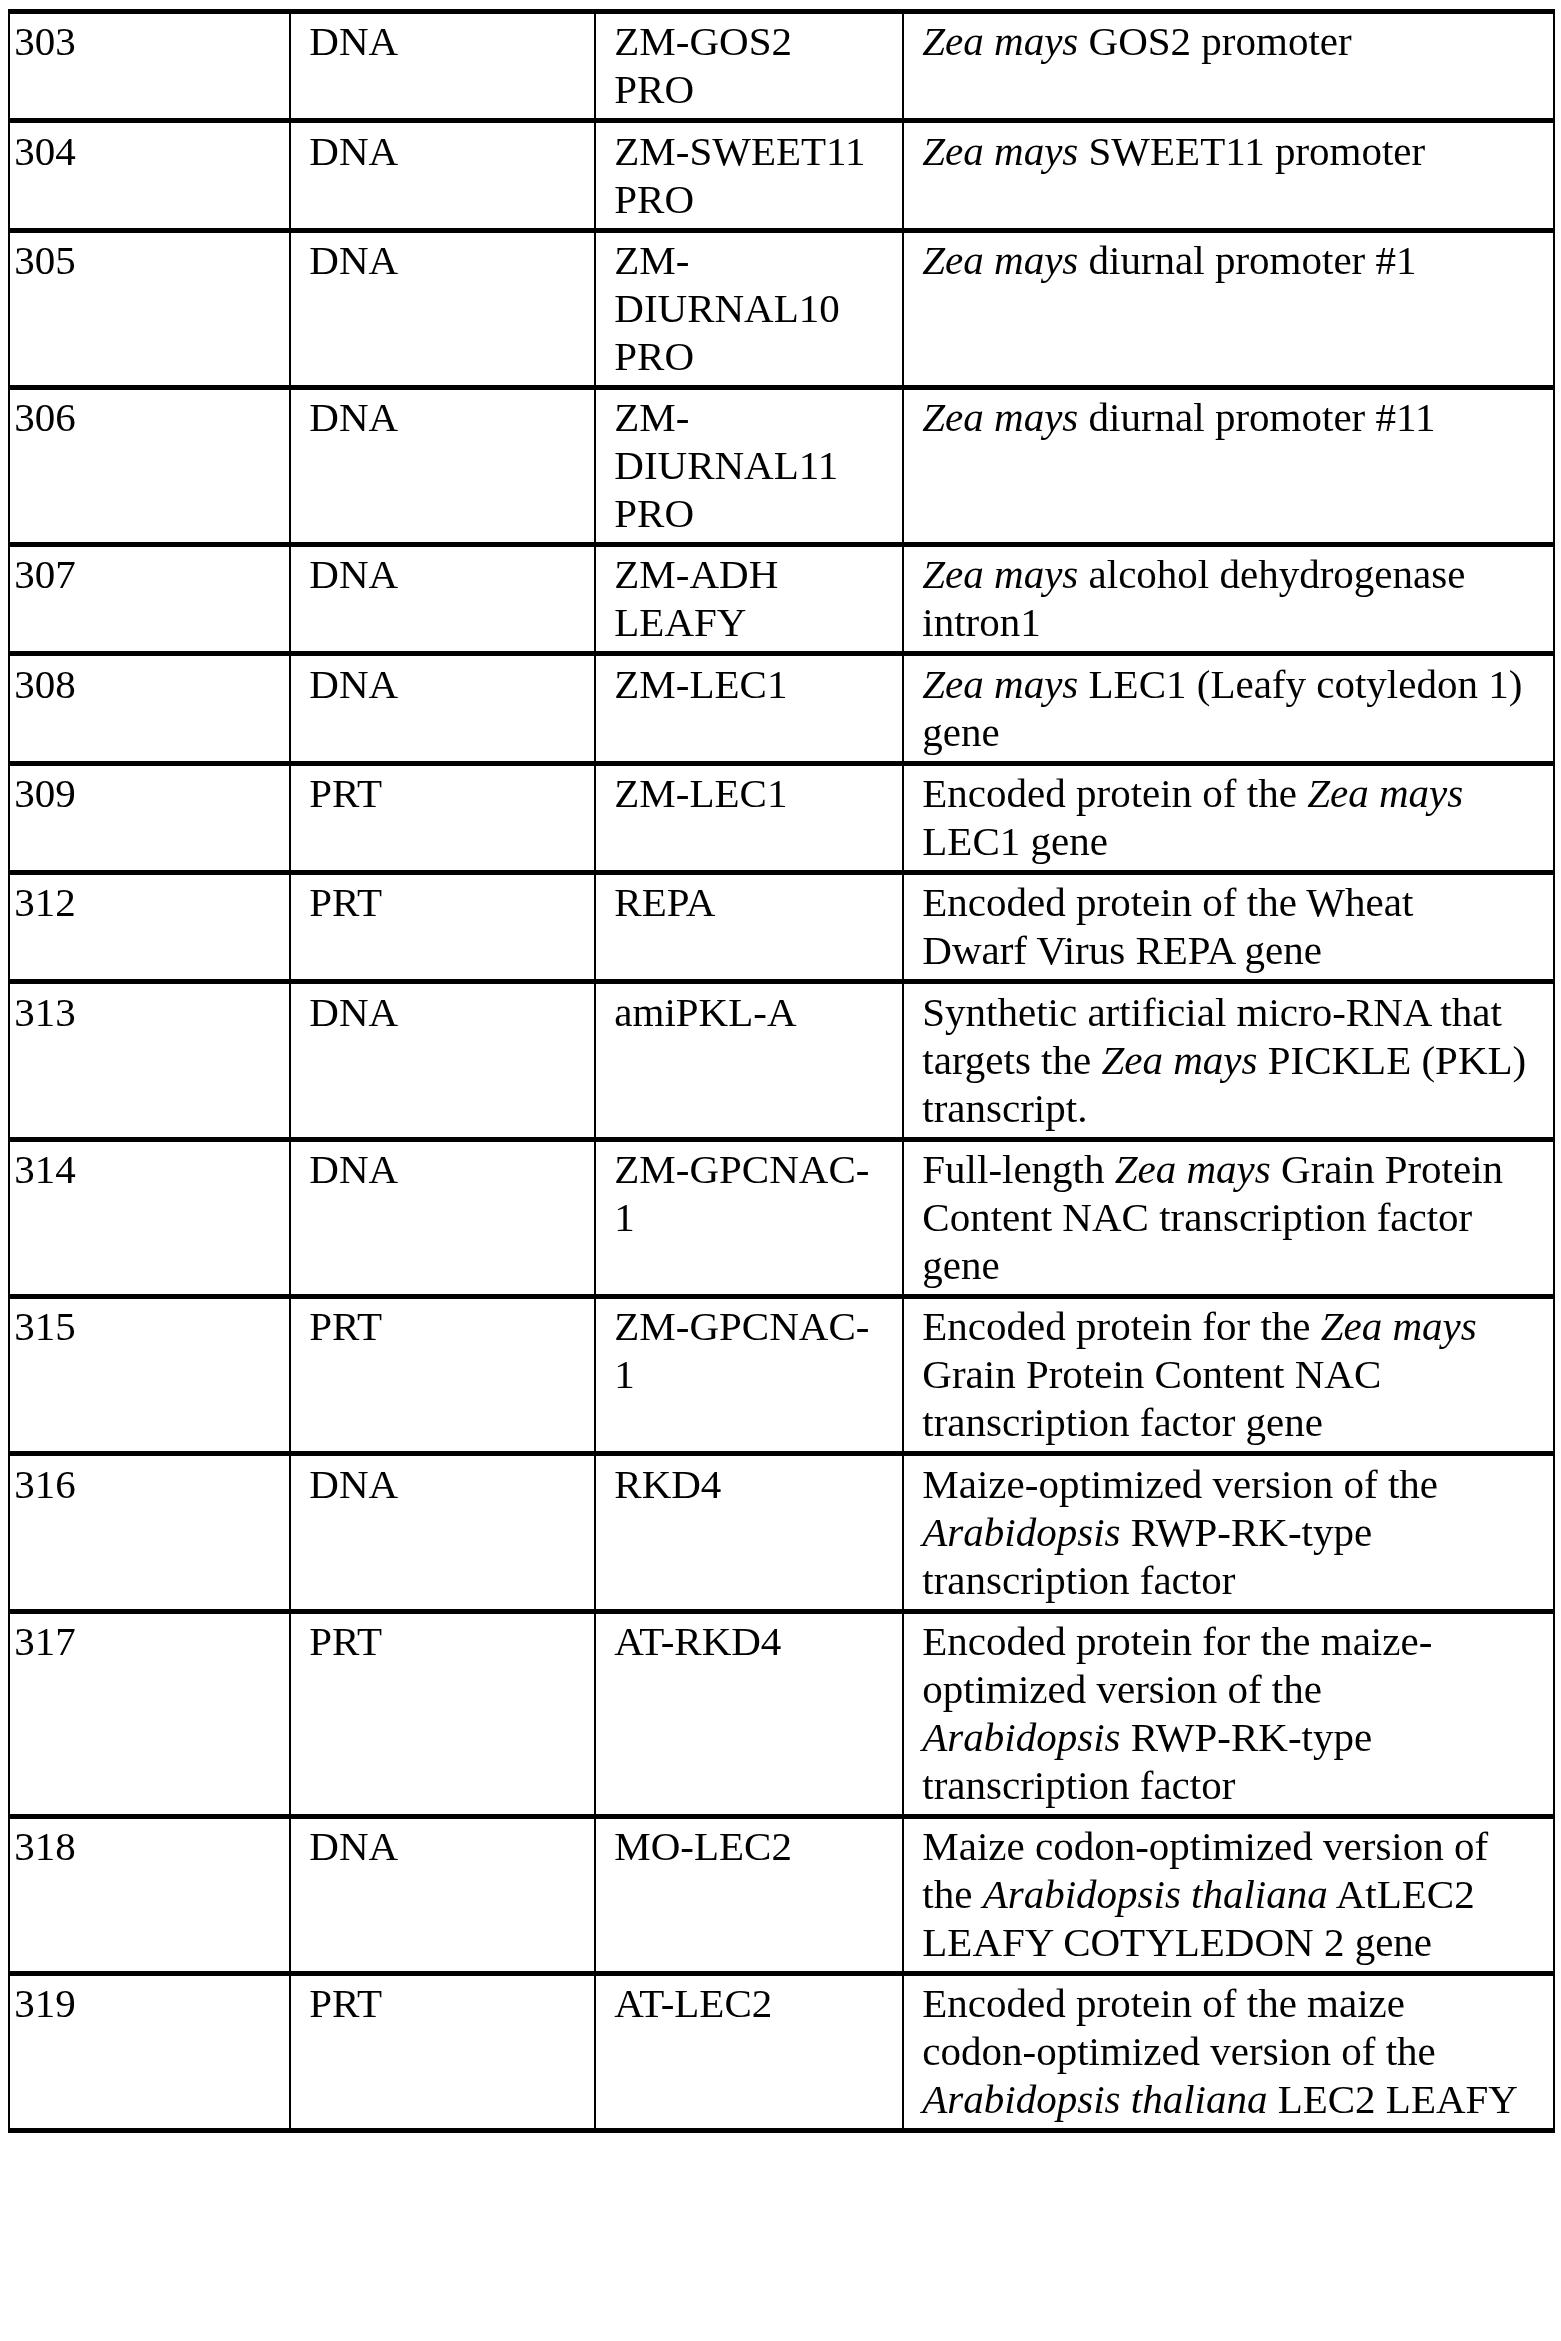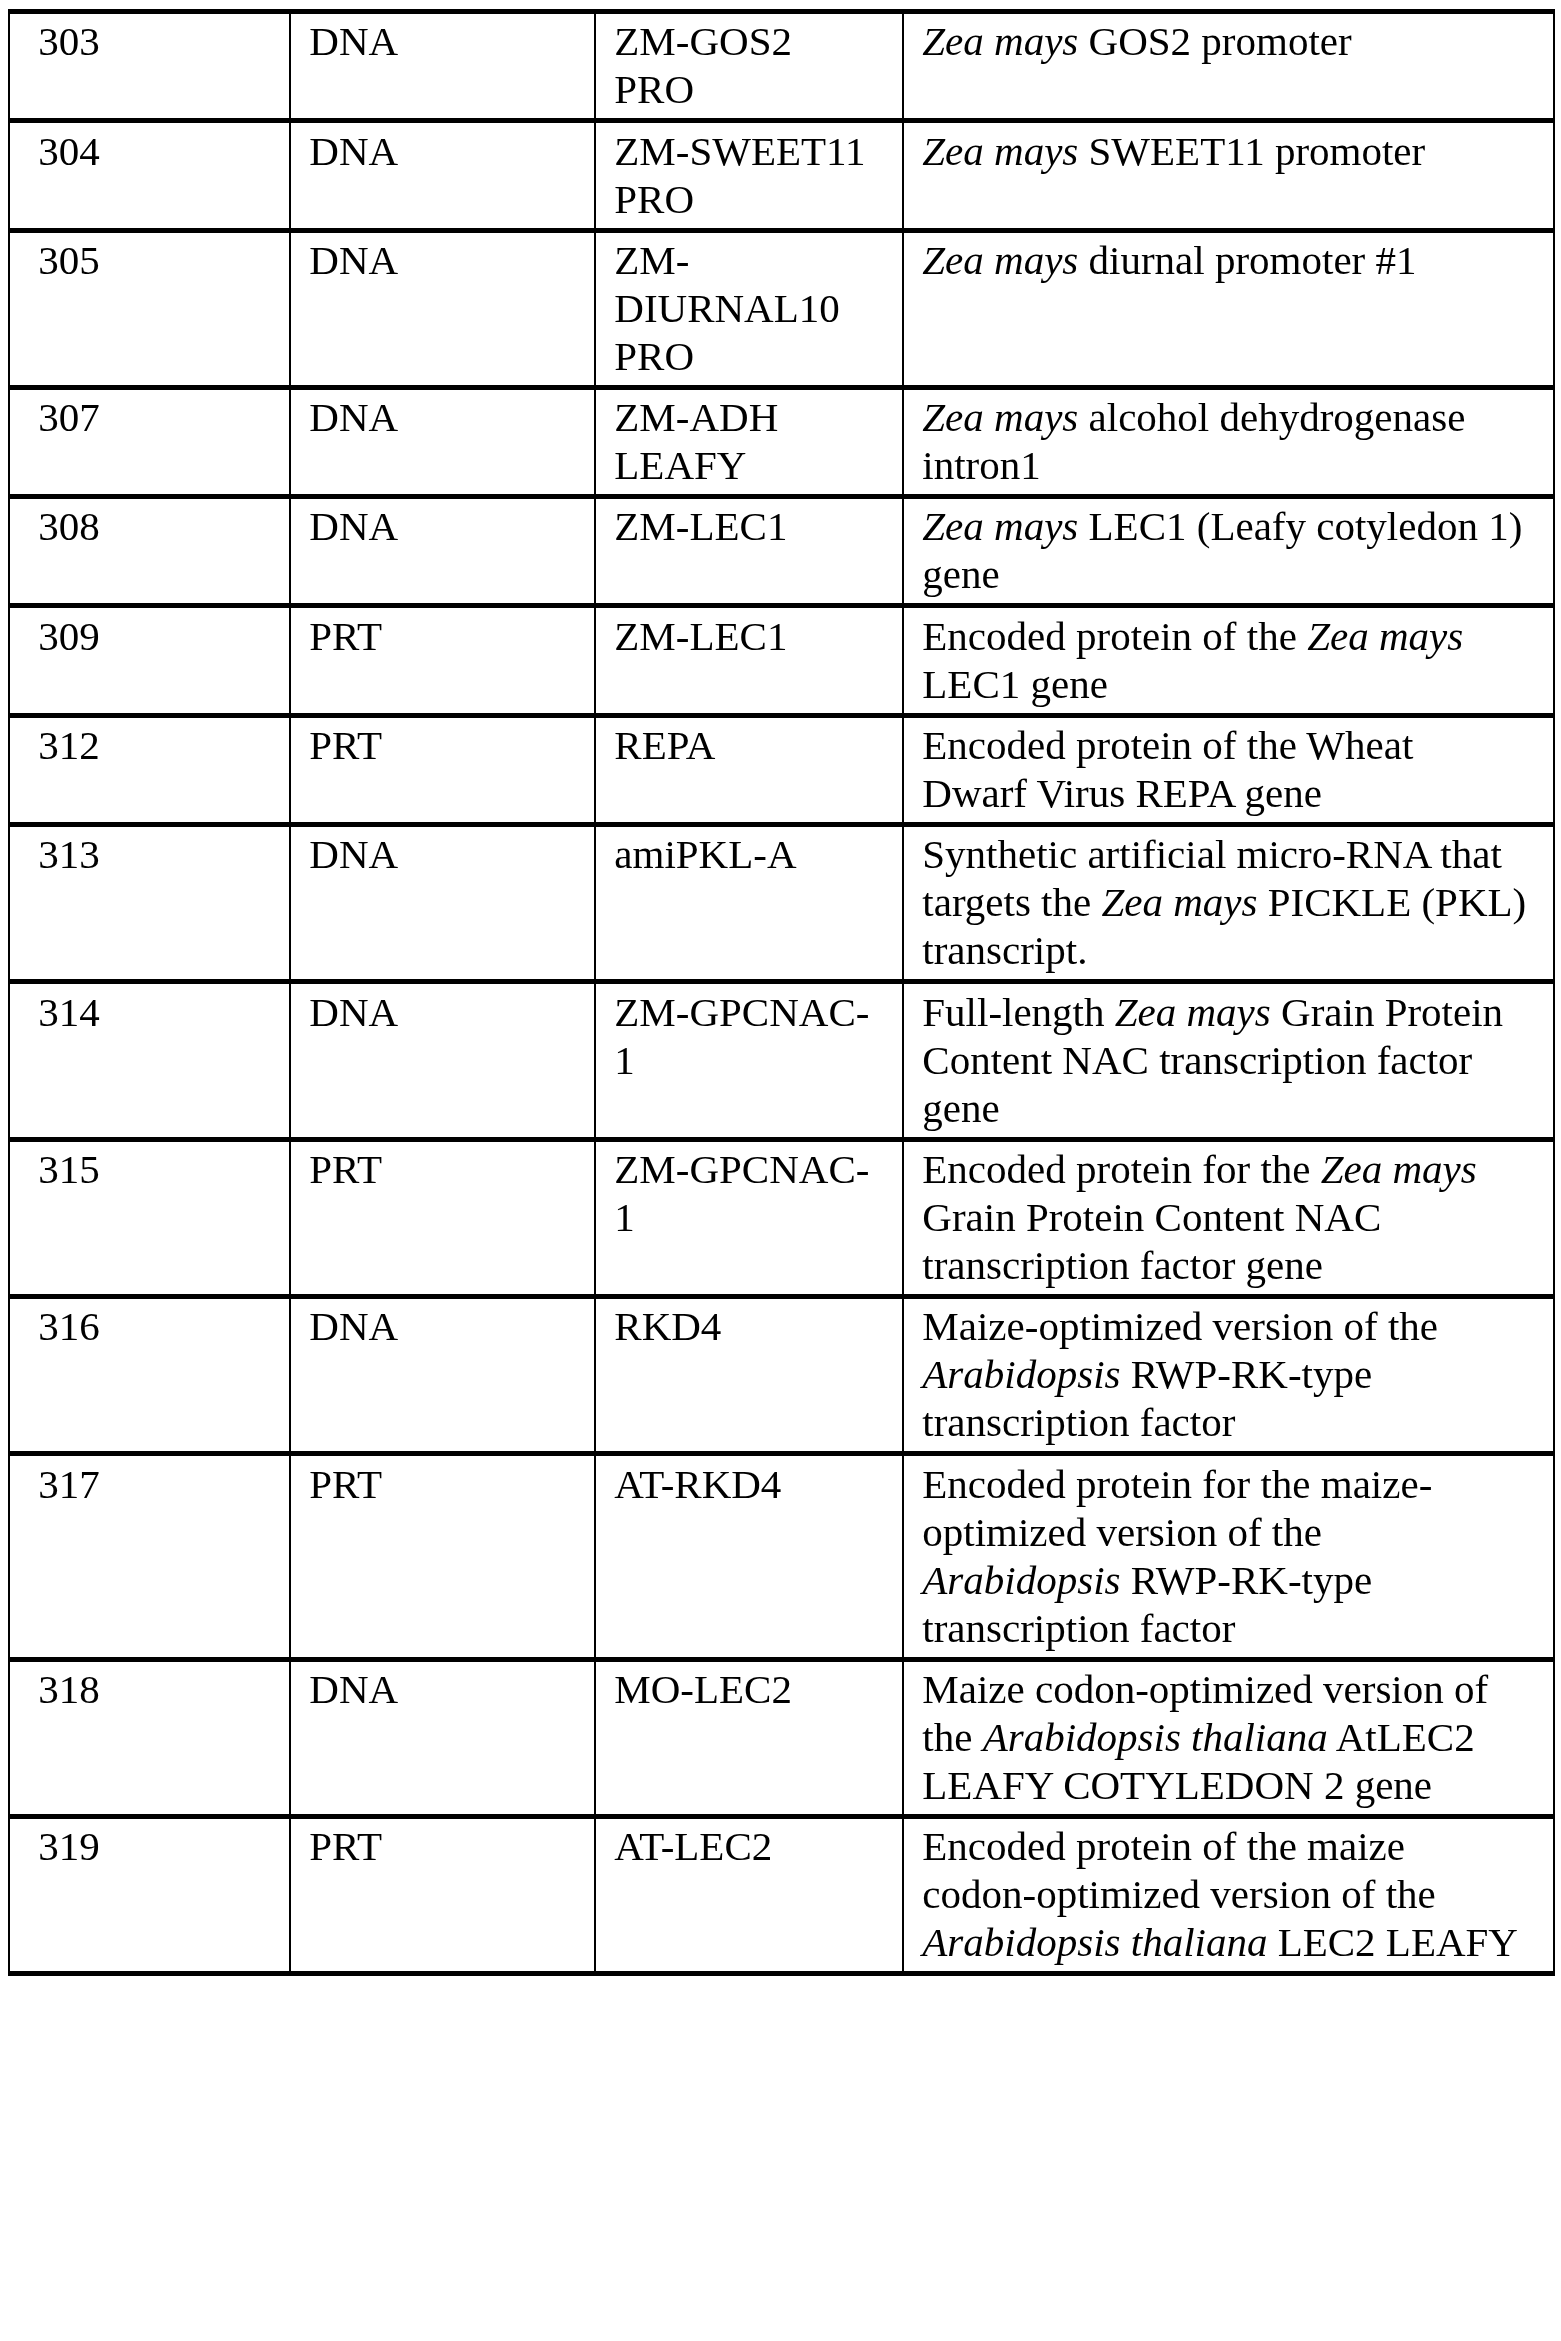--- a/index.html
+++ b/index.html
@@ -32,21 +32,21 @@
     border-right: 2.5px solid #000;
     border-top: 5px solid #000;
     border-bottom: 5px solid #000;
     vertical-align: top;
     padding: 3.3px 15px 5px 18px;
     font-size: 41px;
     line-height: 48px;
     white-space: nowrap;
     overflow: hidden;
   }
-  .seq-table td.c-num { padding-left: 28px; }
+  .seq-table td.c-num { padding-left: 4px; }
   .line { display: block; height: 48px; }
   .it { font-style: italic; margin-top: 8px; }
 </style>
 </head>
 <body>
 
 <table class="seq-table">
   <colgroup>
     <col class="c1">
       <col class="c2">
@@ -84,20 +84,32 @@
     <td class="c-name">
           <span class="line">ZM-</span>
           <span class="line">DIURNAL10</span>
           <span class="line">PRO</span>
         </td>
     <td class="c-desc">
           <span class="line"><span class="it">Zea mays</span><span> diurnal promoter #1</span></span>
         </td>
   </tr>
 
+  <tr>
+    <td class="c-num"><span>306</span></td>
+    <td class="c-type"><span>DNA</span></td>
+    <td class="c-name">
+          <span class="line">ZM-</span>
+          <span class="line">DIURNAL11</span>
+          <span class="line">PRO</span>
+        </td>
+    <td class="c-desc">
+          <span class="line"><span class="it">Zea mays</span><span> diurnal promoter #11</span></span>
+        </td>
+  </tr>
 
   <tr>
     <td class="c-num"><span>307</span></td>
     <td class="c-type"><span>DNA</span></td>
     <td class="c-name">
           <span class="line">ZM-ADH</span>
           <span class="line">LEAFY</span>
         </td>
     <td class="c-desc">
           <span class="line"><span class="it">Zea mays</span><span> alcohol dehydrogenase</span></span>

